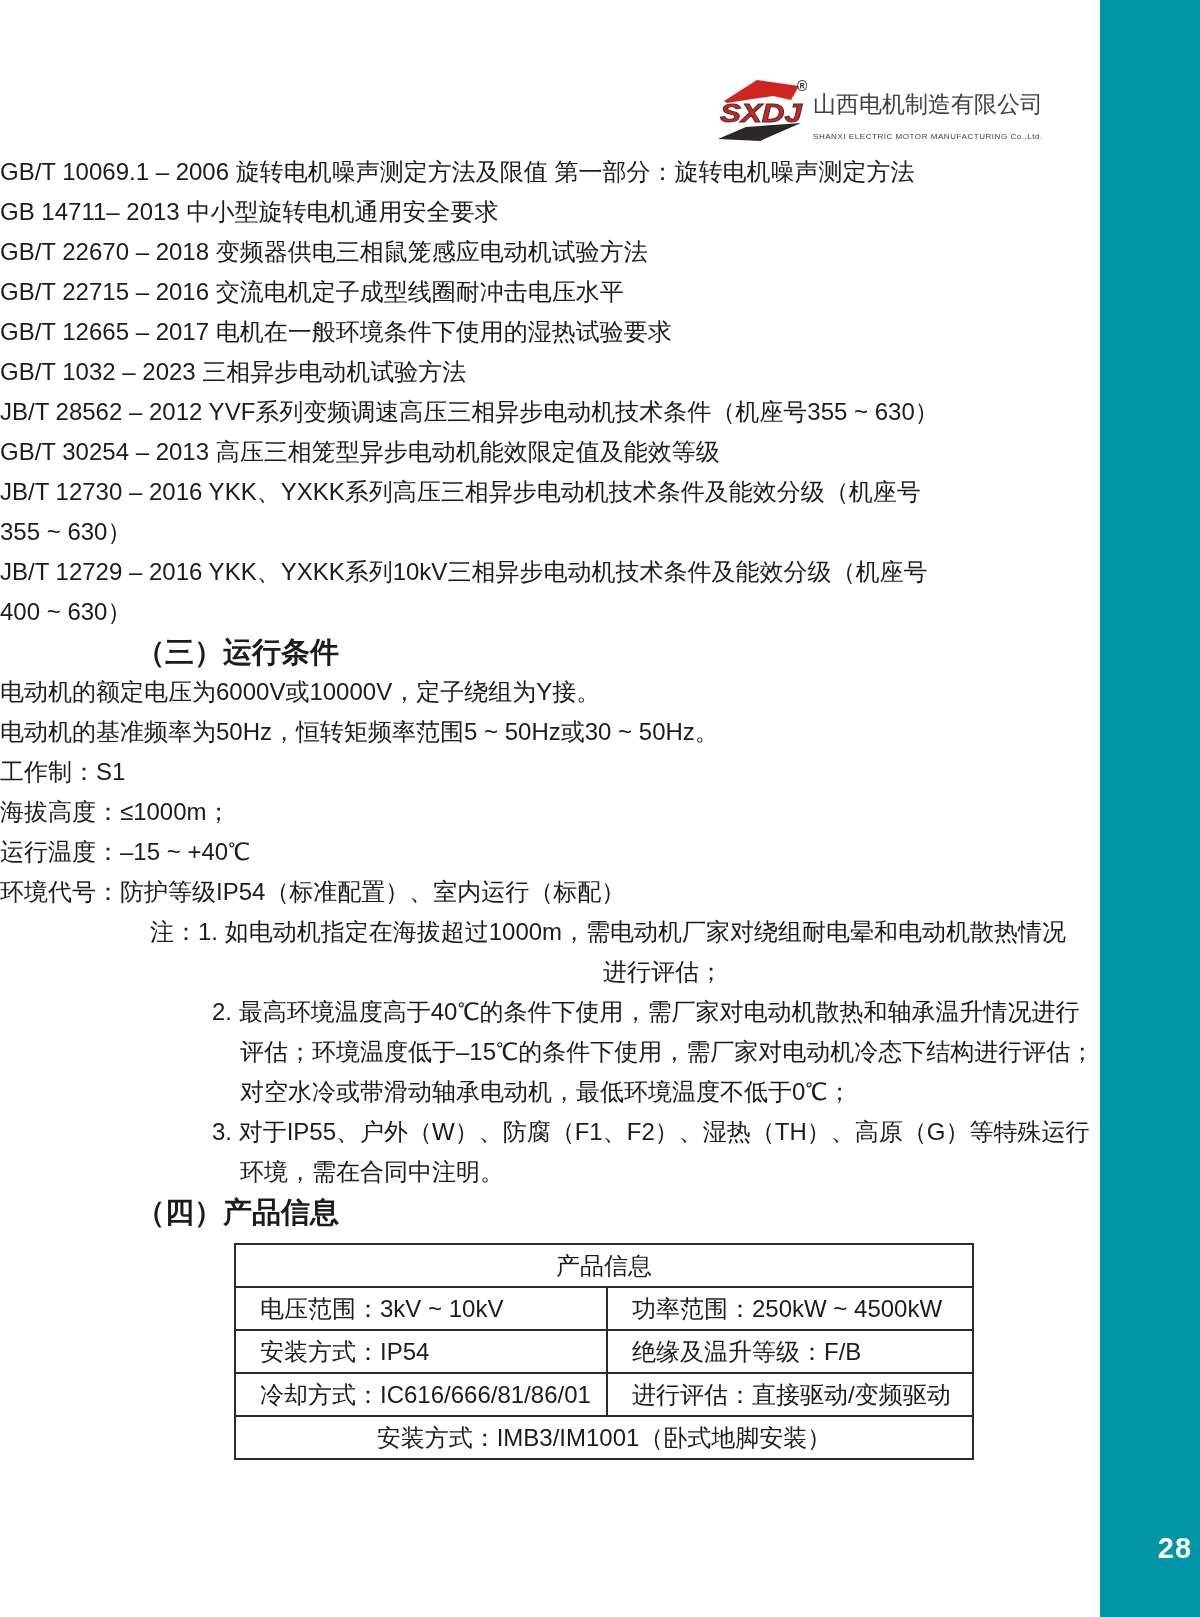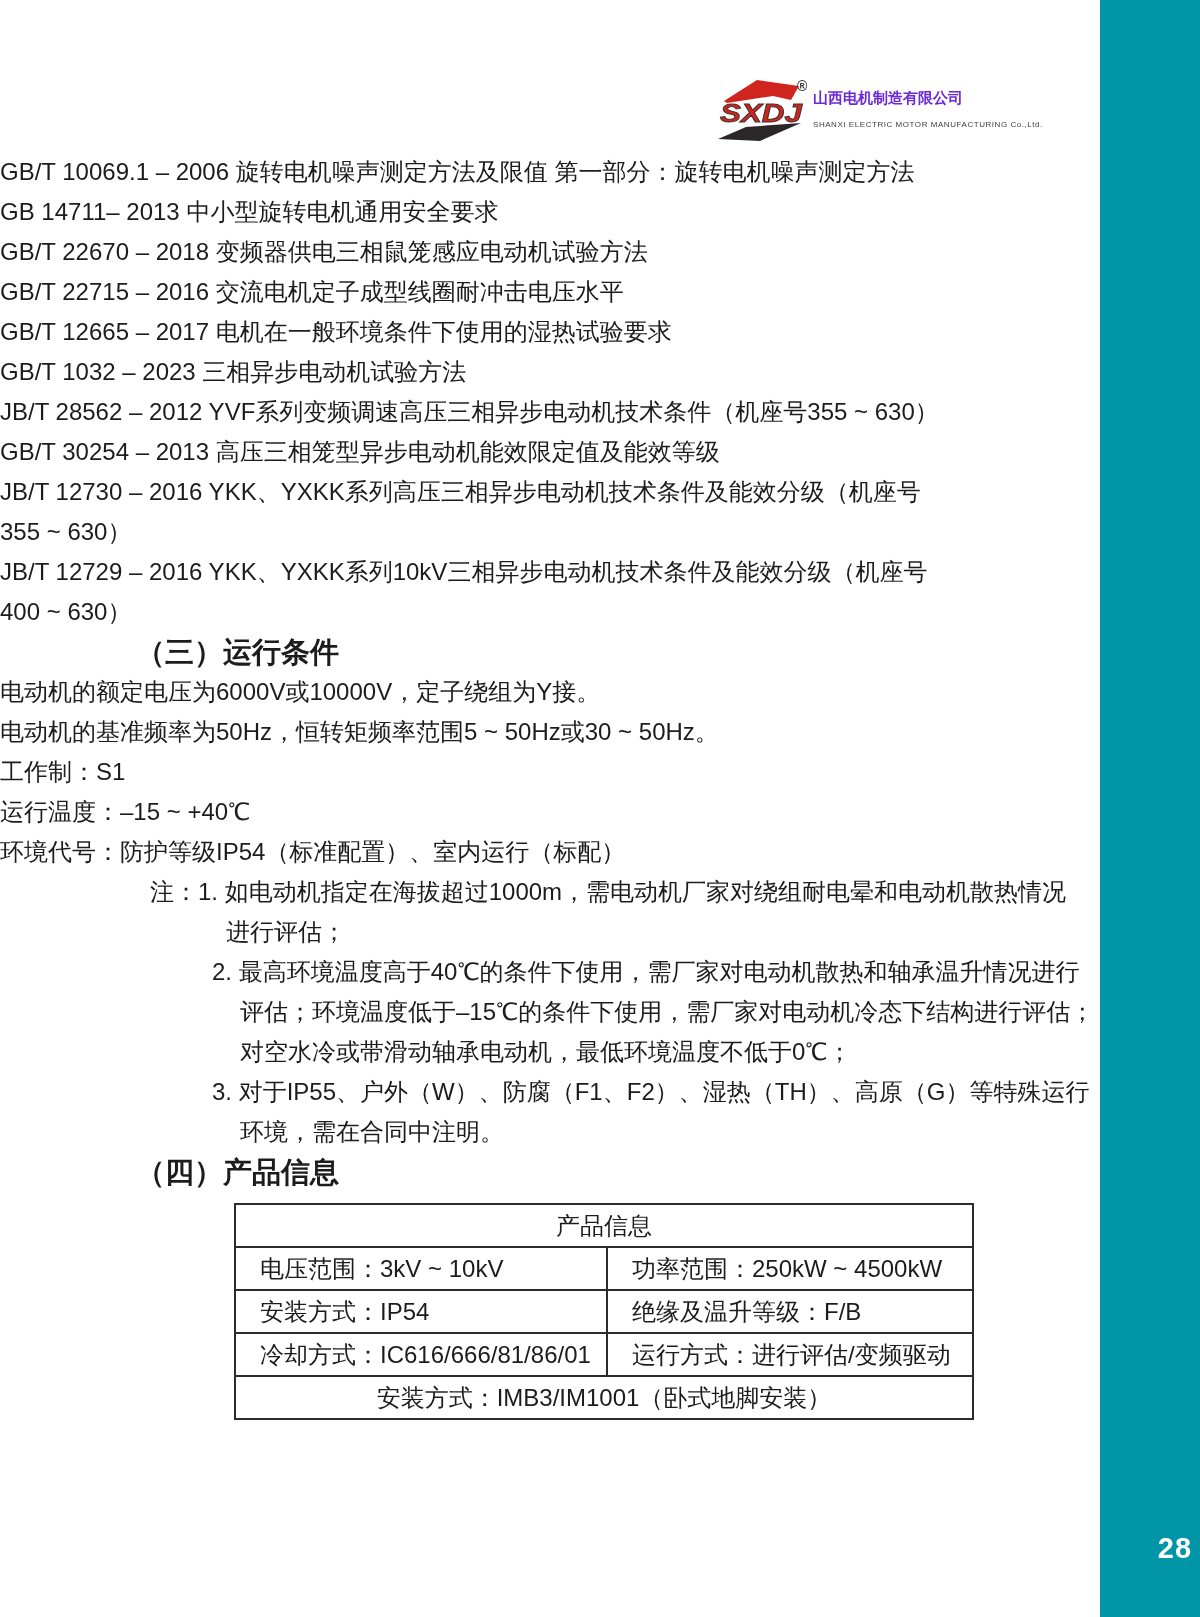--- a/index.html
+++ b/index.html
@@ -27,41 +27,41 @@
   }
   
   .brand { position:absolute; top:77px; left:713px; }
   .brand-emblem { position:absolute; top:0; left:0; }
   .brand-reg {
     position:absolute; top:1px; left:84px;
     font-size:14px; color:#3a3a3a; font-weight:bold;
   }
   .brand-names { position:absolute; top:12px; left:100px; width:230px; }
   .brand-cn {
-    font-size:15px; font-weight:bold; color:#6d28d9;
+    font-size:23px; font-weight:normal; color:#404040;
     letter-spacing:0px; white-space:nowrap;
   }
   .brand-en {
     margin-top:12px;
     font-size:8px; color:#3c3c3c; letter-spacing:0.55px;
     white-space:nowrap;
   }
   
   .content { position:absolute; top:152px; left:0; width:1100px; }
   .line {
     height:40px; line-height:40px;
     font-size:24px; white-space:nowrap;
   }
   .heading {
     padding-left:136px;
     font-weight:bold; font-size:29px;
   }
   .indent-note-start { padding-left:150px; }
   .indent-item       { padding-left:212px; }
-  .indent-cont1      { padding-left:226px; }
+  .indent-cont1      { padding-left:226px;text-align:center; }
   .indent-cont2      { padding-left:240px; }
   
   .product-table {
     margin:11px 8px 0 234px;
     border-collapse:collapse;
     width:738px;
     table-layout:fixed;
   }
   .product-table td {
     border:2px solid #2b2b2b;
@@ -108,20 +108,21 @@
     <div class="line">GB/T 30254 – 2013 高压三相笼型异步电动机能效限定值及能效等级</div>
     <div class="line">JB/T 12730 – 2016 YKK、YXKK系列高压三相异步电动机技术条件及能效分级（机座号</div>
     <div class="line">355 ~ 630）</div>
     <div class="line">JB/T 12729 – 2016 YKK、YXKK系列10kV三相异步电动机技术条件及能效分级（机座号</div>
     <div class="line">400 ~ 630）</div>
 
     <div class="line heading">（三）运行条件</div>
     <div class="line">电动机的额定电压为6000V或10000V，定子绕组为Y接。</div>
     <div class="line">电动机的基准频率为50Hz，恒转矩频率范围5 ~ 50Hz或30 ~ 50Hz。</div>
     <div class="line">工作制：S1</div>
+    <div class="line">海拔高度：≤1000m；</div>
     <div class="line">运行温度：–15 ~ +40℃</div>
     <div class="line">环境代号：防护等级IP54（标准配置）、室内运行（标配）</div>
 
     <div class="line indent-note-start">注：1. 如电动机指定在海拔超过1000m，需电动机厂家对绕组耐电晕和电动机散热情况</div>
     <div class="line indent-cont1">进行评估；</div>
     <div class="line indent-item">2. 最高环境温度高于40℃的条件下使用，需厂家对电动机散热和轴承温升情况进行</div>
     <div class="line indent-cont2">评估；环境温度低于–15℃的条件下使用，需厂家对电动机冷态下结构进行评估；</div>
     <div class="line indent-cont2">对空水冷或带滑动轴承电动机，最低环境温度不低于0℃；</div>
     <div class="line indent-item">3. 对于IP55、户外（W）、防腐（F1、F2）、湿热（TH）、高原（G）等特殊运行</div>
     <div class="line indent-cont2">环境，需在合同中注明。</div>
@@ -140,21 +141,21 @@
         <tr>
           <td>电压范围：3kV ~ 10kV</td>
           <td>功率范围：250kW ~ 4500kW</td>
         </tr>
         <tr>
           <td>安装方式：IP54</td>
           <td>绝缘及温升等级：F/B</td>
         </tr>
         <tr>
           <td>冷却方式：IC616/666/81/86/01</td>
-          <td>运行方式：进行评估/变频驱动</td>
+          <td>进行评估：直接驱动/变频驱动</td>
         </tr>
         <tr>
           <td class="center" colspan="2">安装方式：IMB3/IM1001（卧式地脚安装）</td>
         </tr>
       </tbody>
     </table>
 
   </div>
 </div>
 

